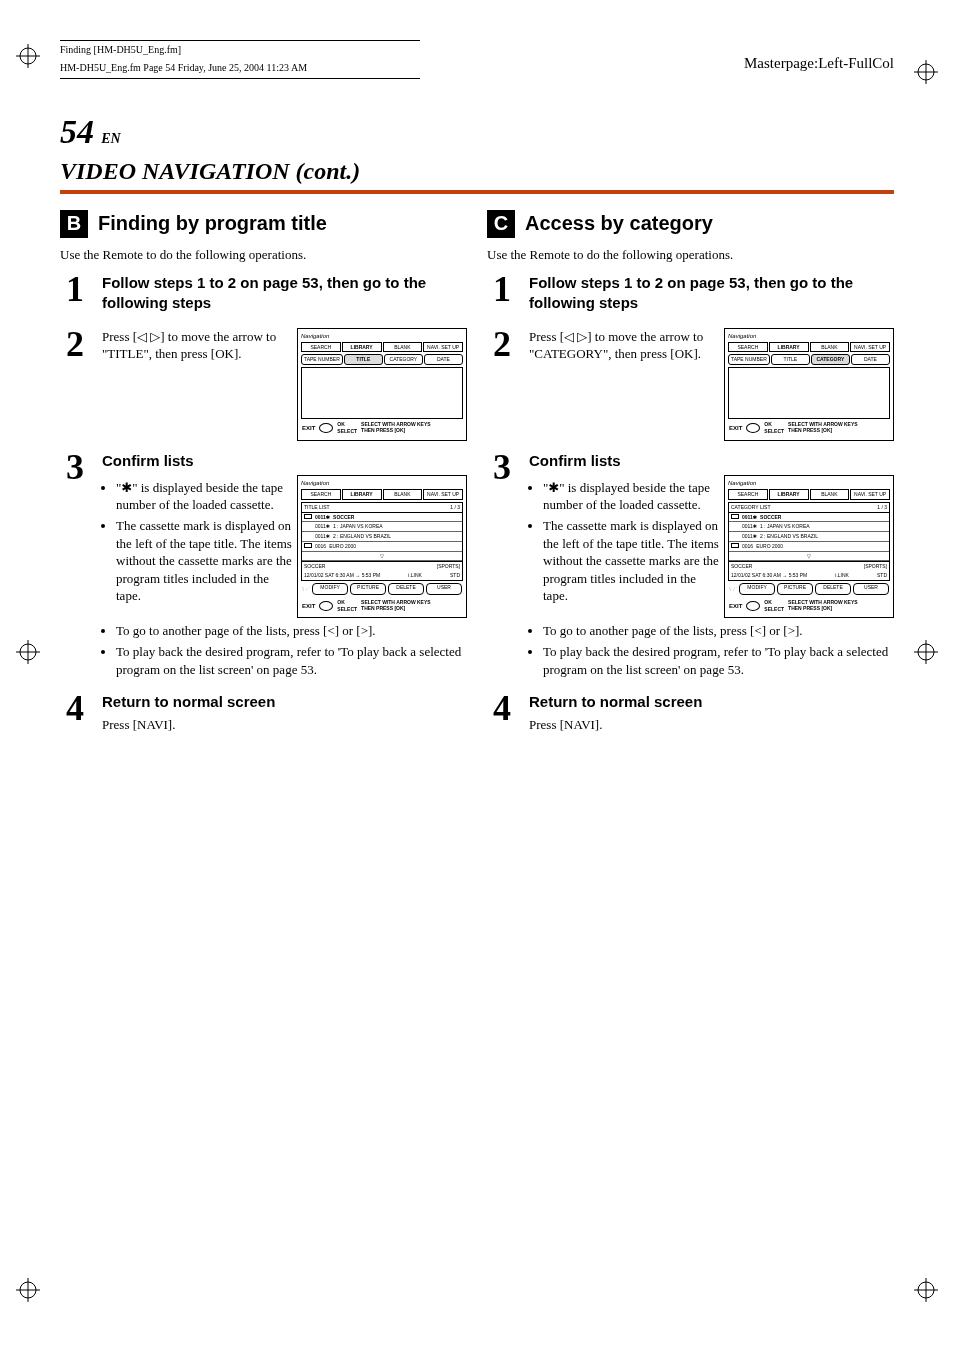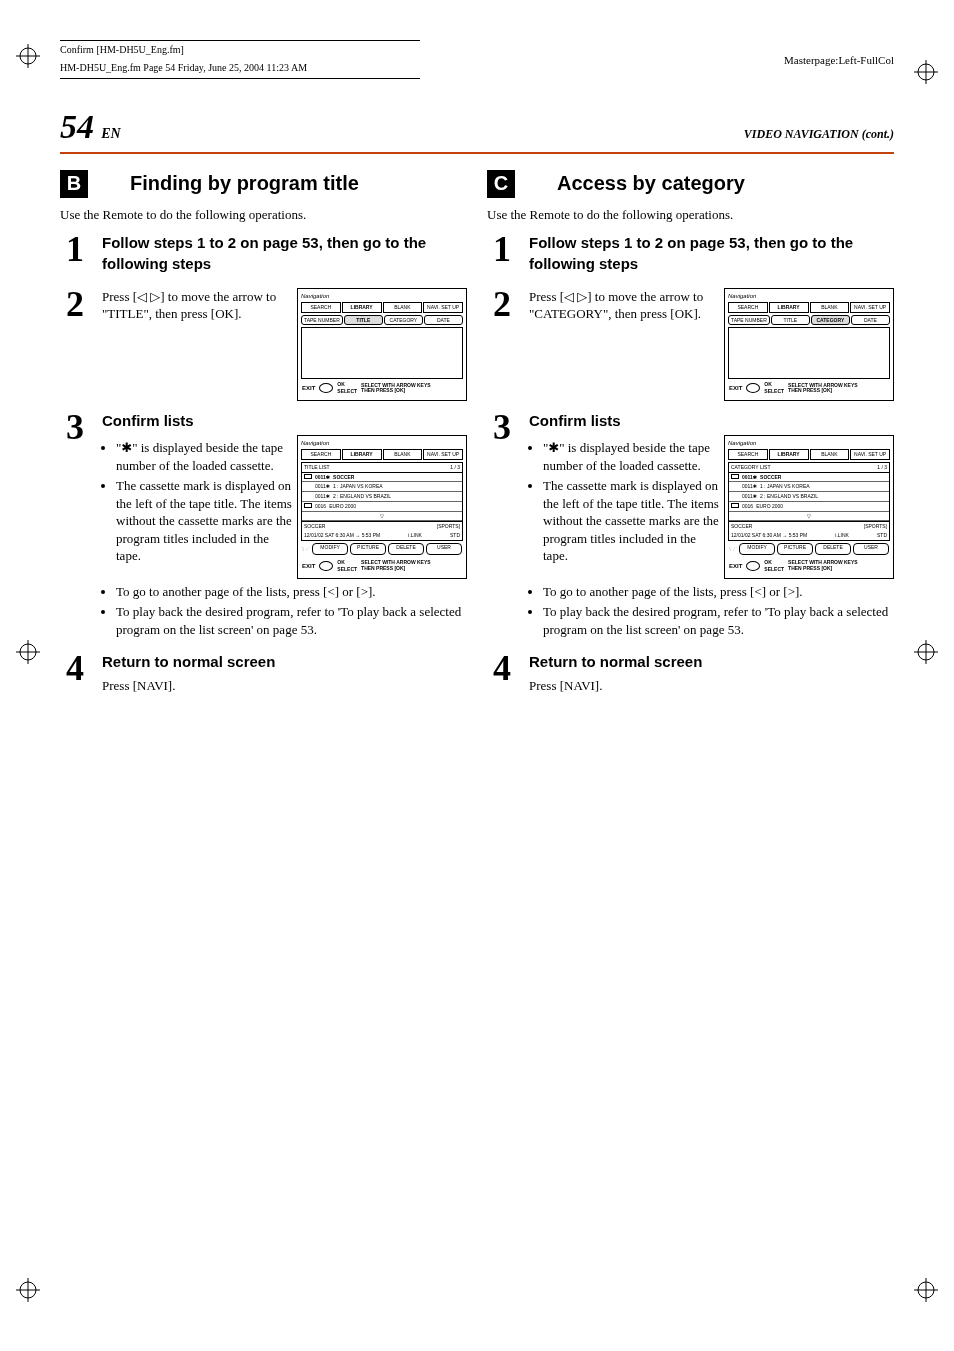--- a/index.html
+++ b/index.html
@@ -8,30 +8,30 @@
     font-size: 13px;
     line-height: 1.35;
     color: #000;
     background: #fff;
     margin: 0;
     padding: 40px 60px;
     width: 954px;
   }
   .header-meta { font-size: 10px; margin-bottom: 4px; }
   .header-rule { border-top: 1px solid #000; margin-bottom: 2px; width: 360px; }
-  .masterpage { text-align: right; font-size: 11px; margin-top:-28px; }
-  .page-head { display:flex; align-items:baseline; justify-content:space-between; margin-top: 36px; border-bottom:2px solid #c2410c; padding-bottom:2px; }
+  .masterpage { text-align: right; font-size: 15px; margin-top:-28px; }
+  .page-head { display:flex; align-items:baseline; justify-content:space-between; margin-top: 36px; border-bottom:4px solid #c2410c; padding-bottom:2px;flex-direction:column; }
   .page-num { font-style: italic; font-weight: bold; font-size: 34px; }
   .page-num-en { font-style: italic; font-weight: bold; font-size: 14px; margin-left:4px; }
-  .page-section { font-style: italic; font-weight: bold; font-size: 12px; }
+  .page-section { font-style: italic; font-weight: bold; font-size: 24px; }
   .columns { display:flex; gap: 20px; margin-top: 10px; }
   .col { flex:1; }
   .sec-title { display:flex; align-items:center; gap:10px; margin: 6px 0 4px 0; }
   .sec-letter { width:28px; height:28px; background:#000; color:#fff; font-weight:bold; font-size:20px; display:flex; align-items:center; justify-content:center; font-family: Arial, sans-serif; }
-  .sec-heading { font-weight:bold; font-size:20px; font-family: Arial, sans-serif; margin-left: 32px; }
+  .sec-heading { font-weight:bold; font-size:20px; font-family: Arial, sans-serif; }
   .intro { margin: 8px 0 10px 0; }
   .step { display:flex; gap:12px; margin-bottom:10px; }
   .step-num { font-family:"Times New Roman", serif; font-weight:bold; font-size:36px; line-height:0.9; width:30px; text-align:center; }
   .step-body { flex:1; }
   .step-title { font-weight:bold; font-size:15px; font-family: Arial, sans-serif; margin-bottom:4px; }
   .step-row { display:flex; gap:4px; align-items:flex-start; }
   .step-text { flex:1; }
   .diagram { border:1px solid #000; width:170px; flex-shrink:0; font-family: Arial, sans-serif; font-size:6px; padding:3px; }
   .diagram-title { font-style:italic; font-size:6px; margin-bottom:2px; }
   .tabs-row { display:flex; gap:1px; margin-bottom:2px; }
@@ -94,21 +94,21 @@
       <line x1="0" y1="12" x2="24" y2="12" stroke="#000"></line>
       <line x1="12" y1="0" x2="12" y2="24" stroke="#000"></line>
     </svg></div>
 <div class="reg-mark-outer reg-br"><svg class="reg-mark" viewBox="0 0 24 24">
       <circle cx="12" cy="12" r="8" fill="none" stroke="#000"></circle>
       <line x1="0" y1="12" x2="24" y2="12" stroke="#000"></line>
       <line x1="12" y1="0" x2="12" y2="24" stroke="#000"></line>
     </svg></div>
 
 <div class="header-rule"></div>
-<div class="header-meta">Confirm [HM-DH5U_Eng.fm]</div>
+<div class="header-meta">Finding [HM-DH5U_Eng.fm]</div>
 <div class="header-meta">HM-DH5U_Eng.fm  Page 54  Friday, June 25, 2004  11:23 AM</div>
 <div class="header-rule"></div>
 <div class="masterpage">Masterpage:Left-FullCol</div>
 
 <div class="page-head">
   <div>
     <span class="page-num">54</span>
     <span class="page-num-en">EN</span>
   </div>
   <div class="page-section">VIDEO NAVIGATION (cont.)</div>

